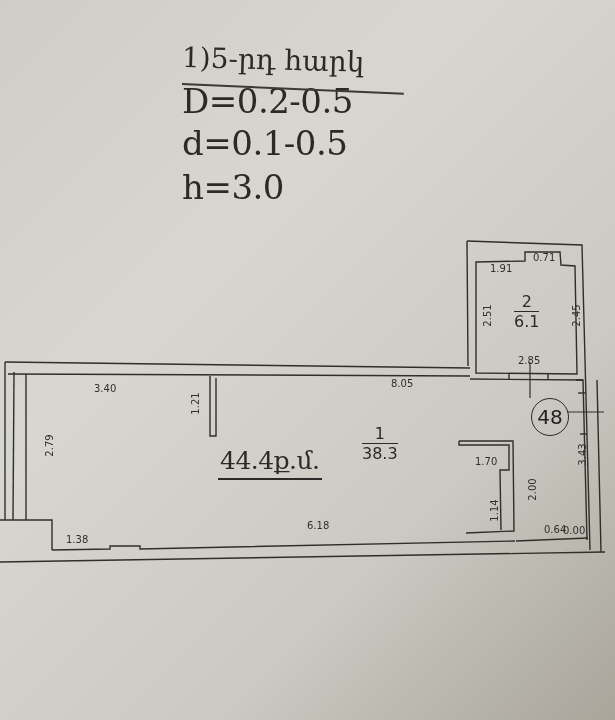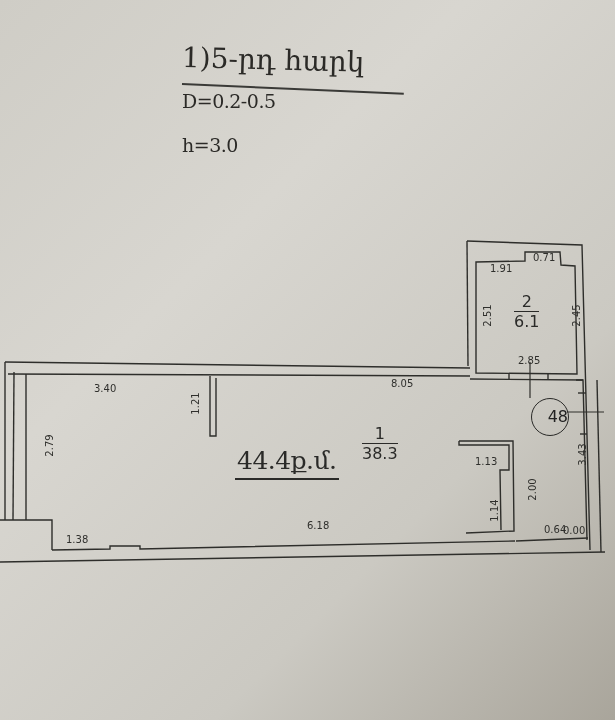--- a/index.html
+++ b/index.html
@@ -16,21 +16,21 @@
       color: #2a2a28;
     }
     .header {
       position: absolute;
       left: 182px;
       top: 38px;
       font-family: "DejaVu Serif", serif;
       color: #2b2a27;
     }
     .header .line {
-      font-size: 19px;
+      font-size: 34px;
       line-height: 46px;
       letter-spacing: -0.5px;
       white-space: nowrap;
     }
     .header .title {
       font-size: 28px;
       line-height: 40px;
       position: relative;
       transform: rotate(1.5deg);
       transform-origin: left center;
@@ -78,44 +78,44 @@
     .total-area {
       position: absolute;
       left: 218px;
       top: 446px;
       font-family: "DejaVu Serif", serif;
       font-size: 25px;
       color: #2a2a28;
       border-bottom: 2px solid #2a2a28;
       padding: 0 2px 3px 2px;
       letter-spacing: -0.5px;
-      margin-left: 17px;
     }
     .apt-circle {
       position: absolute;
       left: 531px;
       top: 398px;
       width: 36px;
       height: 36px;
       border: 1.3px solid #2a2a28;
       border-radius: 50%;
       font-family: "DejaVu Sans", sans-serif;
-      font-size: 16px;
+      font-size: 20px;
       line-height: 36px;
-      text-align: right;
+      text-align: center;
       color: #222;
     }
   </style>
 </head>
 <body>
 
 <div class="header">
   <div class="title">1)5-րդ հարկ</div>
   <div class="title-underline"></div>
   <div class="line">D=0.2-0.5</div>
+  <div class="line" style="margin-top:-4px;">d=0.1-0.5</div>
   <div class="line" style="margin-top:-2px;">h=3.0</div>
 </div>
 
 <svg class="plan" width="615" height="720" viewBox="0 0 615 720" xmlns="http://www.w3.org/2000/svg">
   <g fill="none" stroke="#2e2e2b" stroke-width="1.4" stroke-linejoin="miter">
 
     <path d="M5,362 L470,368"></path>
 
     <path d="M8,374 L470,376"></path>
     <path d="M210,376 L210,436 L216,436 L216,378"></path>
@@ -152,21 +152,21 @@
     <path d="M516,541 L588,538"></path>
   </g>
 </svg>
 
 <span class="lbl" style="left:94px; top:383px;">3.40</span>
 <span class="lbl" style="left:391px; top:378px;">8.05</span>
 <span class="lbl v" style="left:38px; top:440px;">2.79</span>
 <span class="lbl" style="left:66px; top:534px;">1.38</span>
 <span class="lbl" style="left:307px; top:520px;">6.18</span>
 <span class="lbl v" style="left:184px; top:398px;">1.21</span>
-<span class="lbl" style="left:475px; top:456px;">1.13</span>
+<span class="lbl" style="left:475px; top:456px;">1.70</span>
 <span class="lbl v" style="left:483px; top:505px;">1.14</span>
 <span class="lbl v" style="left:521px; top:484px;">2.00</span>
 <span class="lbl v" style="left:571px; top:449px;">3.43</span>
 <span class="lbl" style="left:544px; top:524px;">0.64</span>
 <span class="lbl" style="left:563px; top:525px;text-align:right;">0.00</span>
 <span class="lbl" style="left:490px; top:263px;">1.91</span>
 <span class="lbl" style="left:533px; top:252px;">0.71</span>
 <span class="lbl v" style="left:476px; top:310px;">2.51</span>
 <span class="lbl v" style="left:565px; top:310px;">2.45</span>
 <span class="lbl" style="left:518px; top:355px;">2.85</span>

